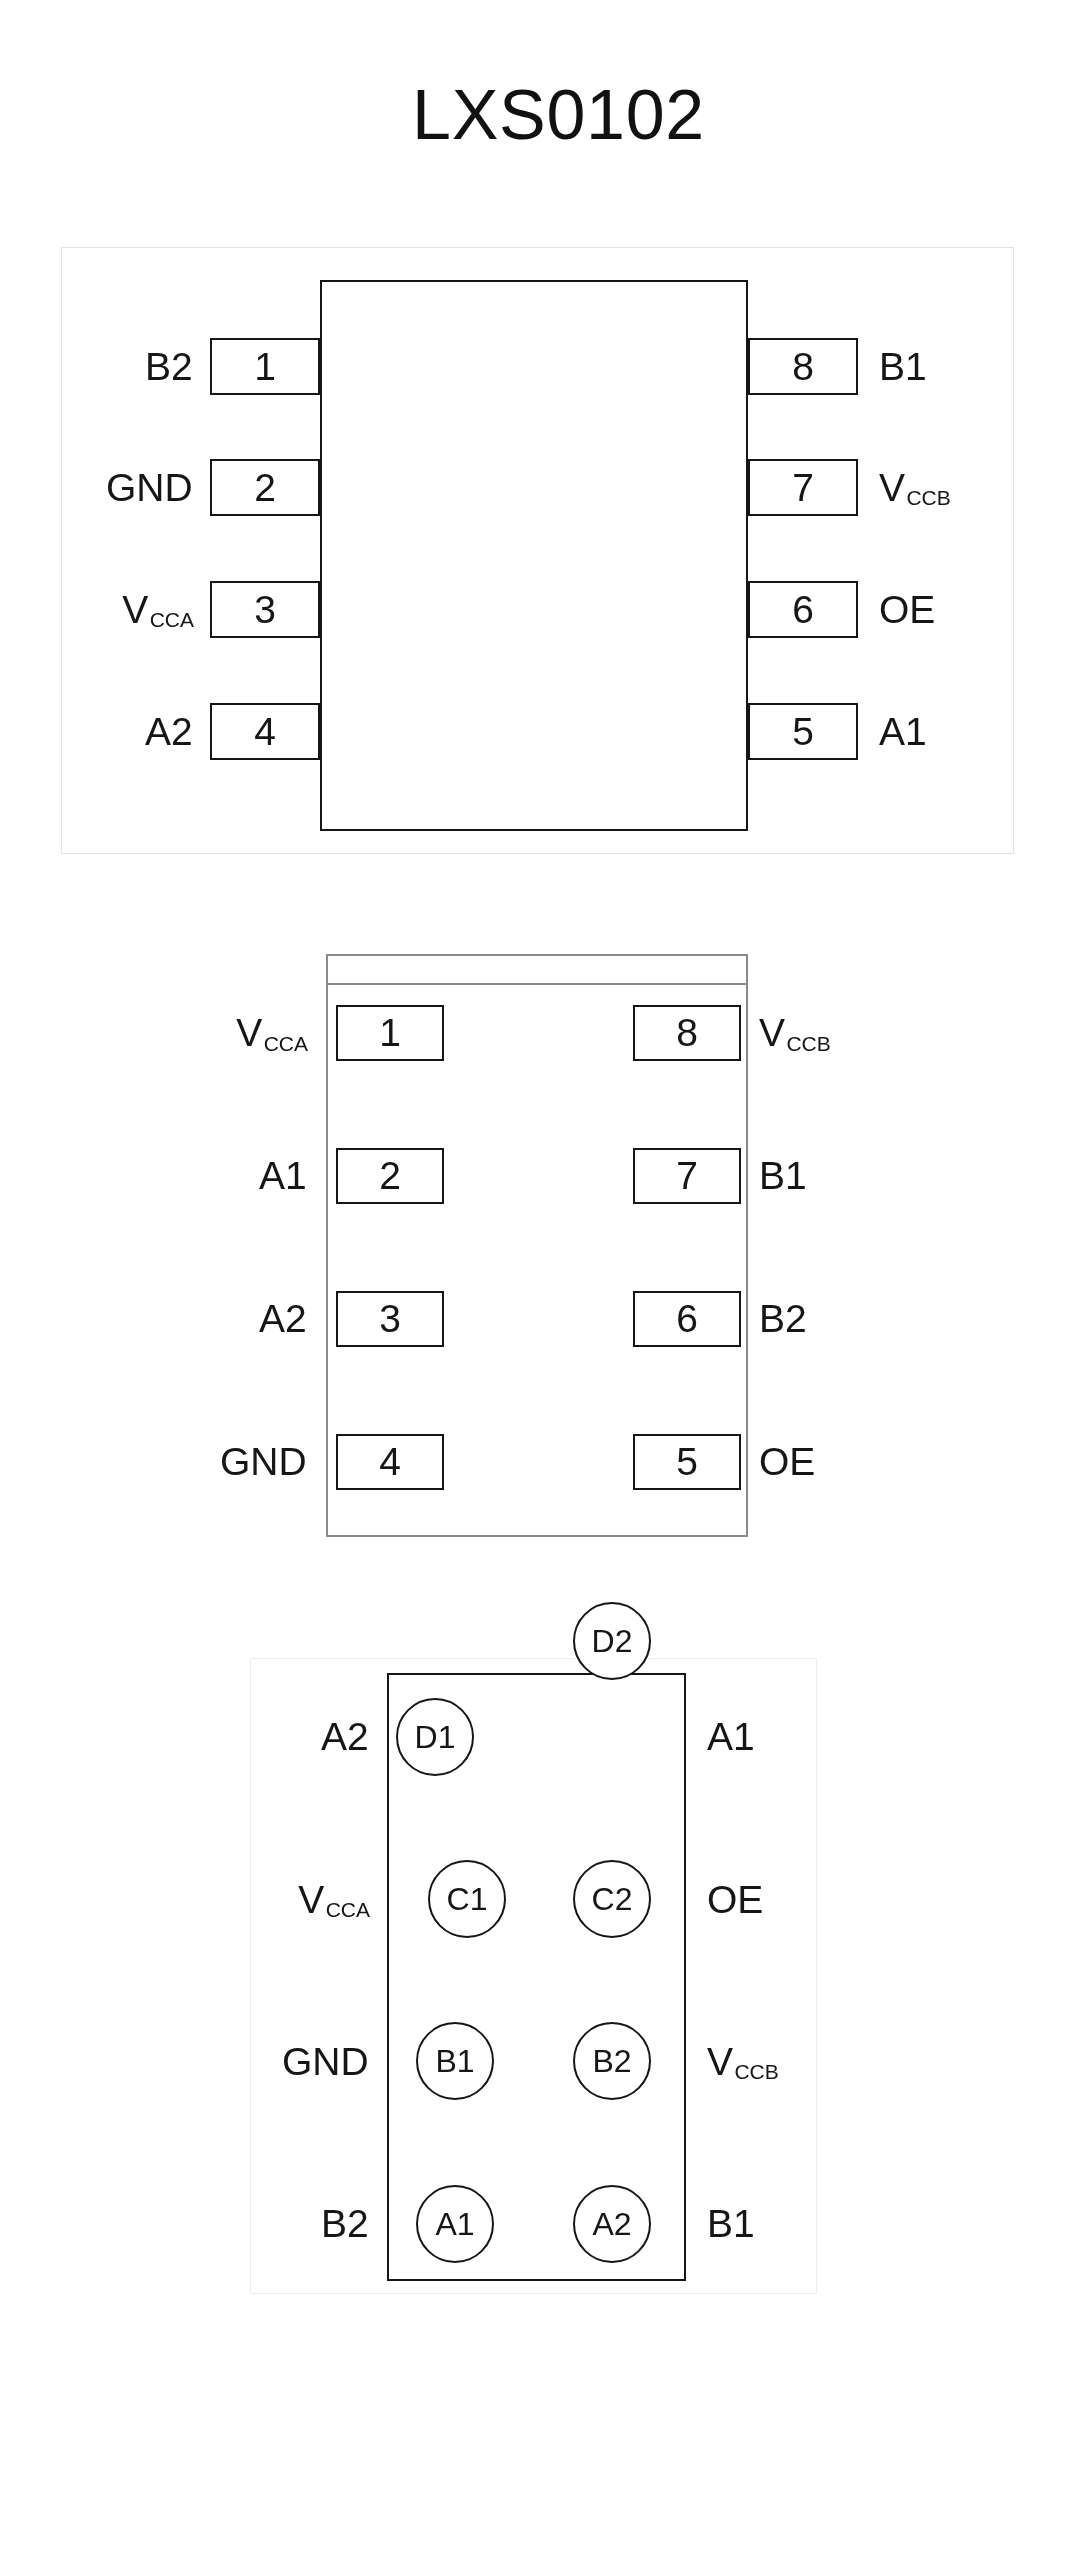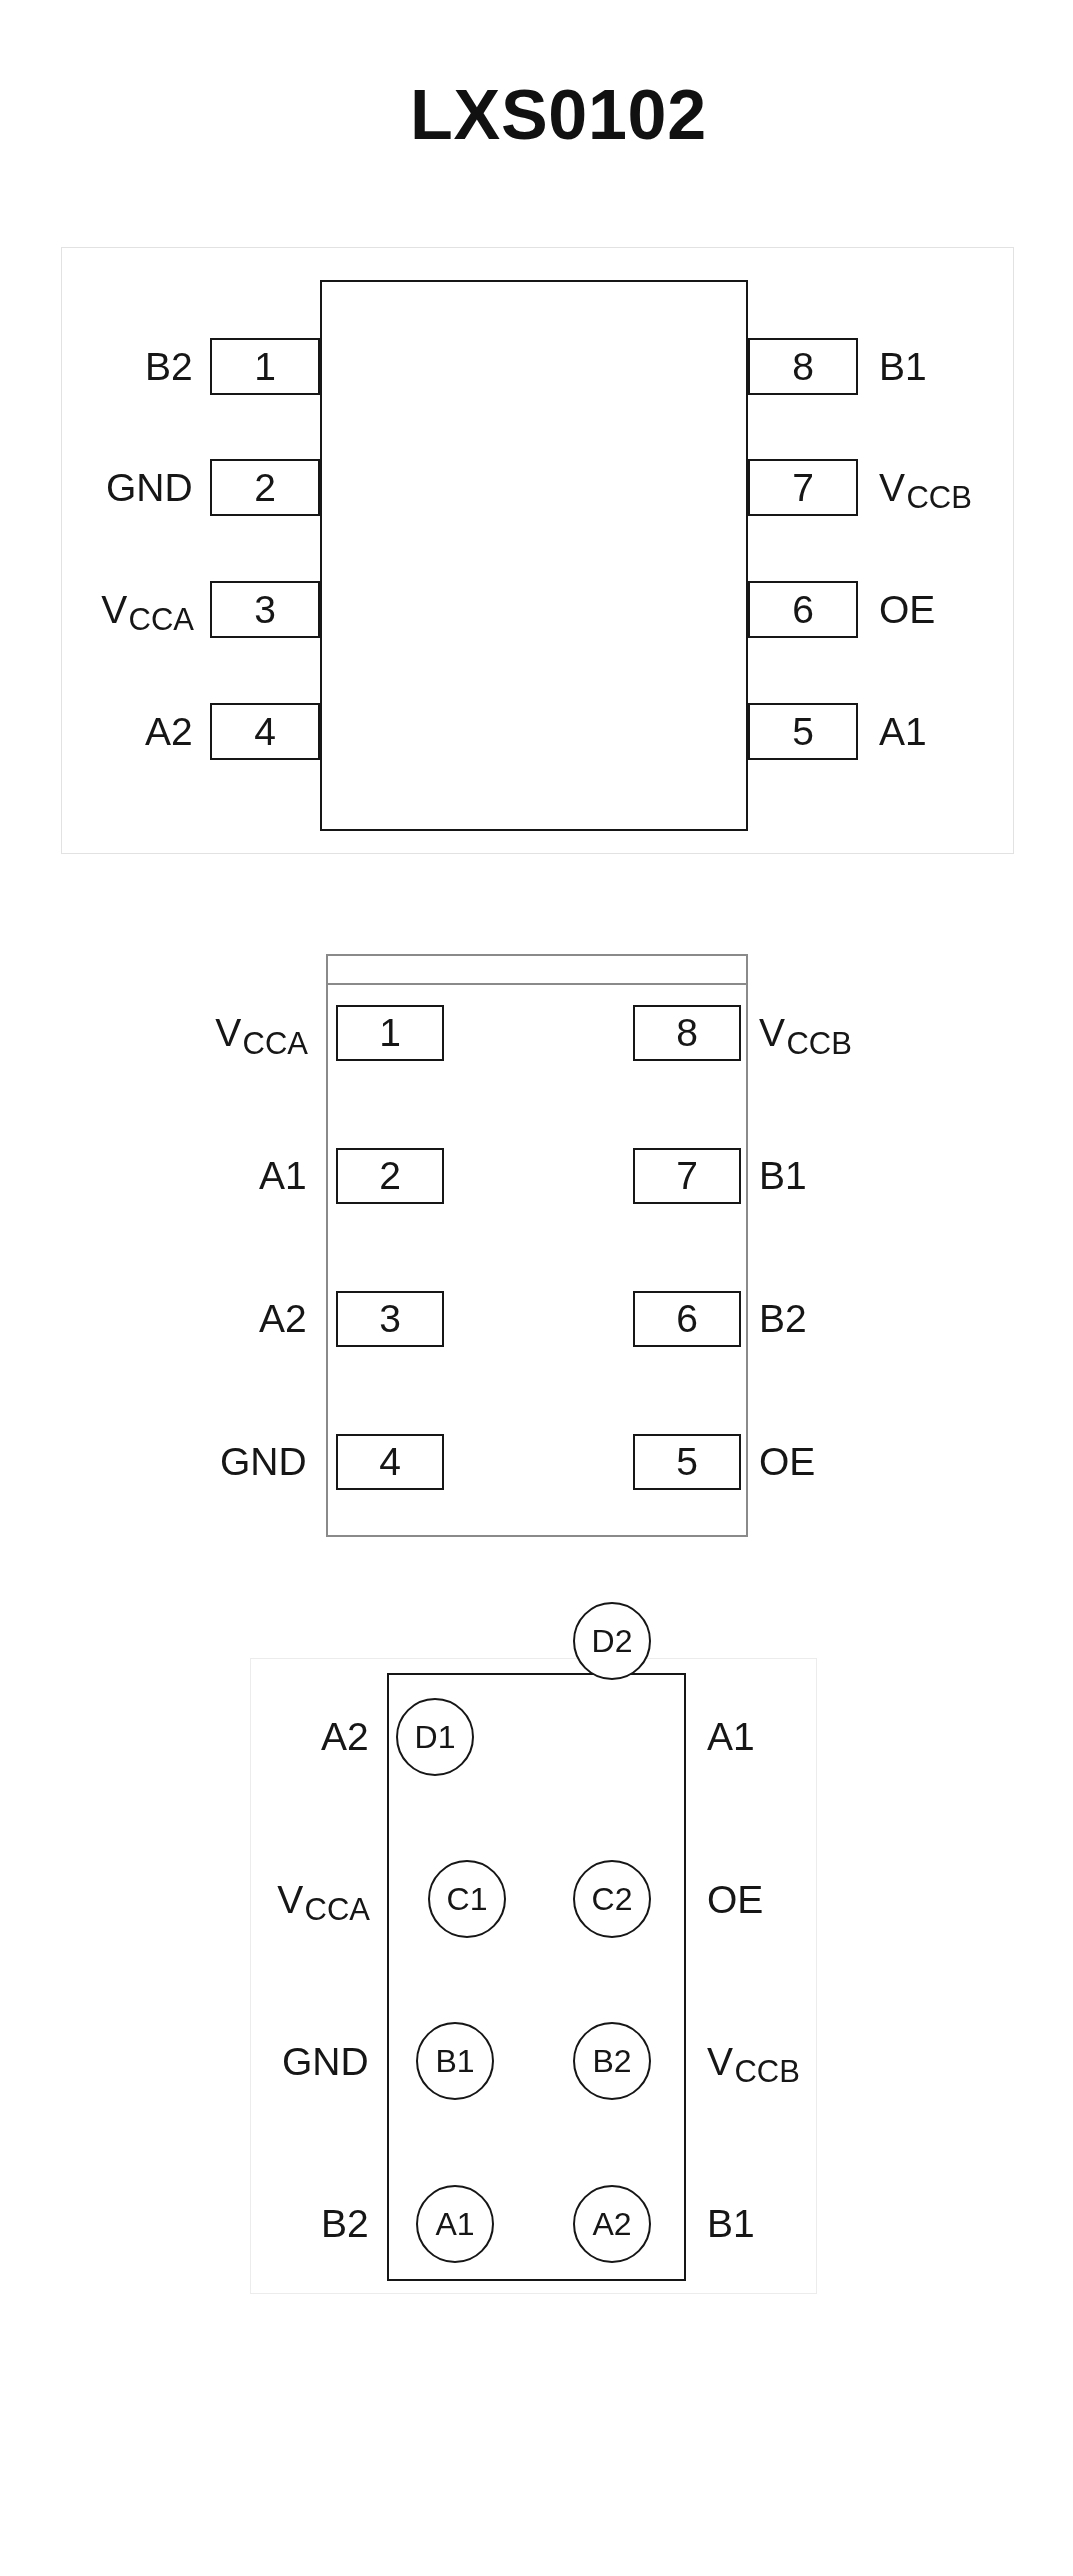--- a/index.html
+++ b/index.html
@@ -12,21 +12,21 @@
     font-family: "Liberation Sans", sans-serif;
     color: #161616;
     overflow: hidden;
   }
   .title {
     position: absolute;
     left: 0; top: 75px;
     width: 100%;
     text-align: center;
     font-size: 70px;
-    font-weight: bold;
+    font-weight: normal;
     letter-spacing: 0.7px;
     color: #111111;
     padding-left: 44px;
   }
   .faint-box { position: absolute; border: 1.4px solid #e2e2e2; background: transparent; }
   .chip-body { position: absolute; border: 2.8px solid #161616; background: #ffffff; }
   .chip-body.gray { border: 2.1px solid #8a8a8a; }
   .inner-line { position: absolute; background: #8a8a8a; height: 2.1px; }
   .pin-box {
     position: absolute;
@@ -35,21 +35,21 @@
     display: flex; align-items: center; justify-content: center;
     font-size: 39px;
   }
   .pin-label {
     position: absolute;
     display: flex; align-items: center; justify-content: flex-start;
     font-size: 39px;
     white-space: nowrap;
   }
   .pin-label.ra { justify-content: flex-end; }
-  .sub { font-size: 31px; position: relative; top: 10.5px; margin-left: 1.4px; }
+  .sub { font-size: 21px; position: relative; top: 10.5px; margin-left: 1.4px; }
   .ball {
     position: absolute;
     width: 78px; height: 78px;
     border: 2.8px solid #161616;
     border-radius: 50%;
     background: #ffffff;
     display: flex; align-items: center; justify-content: center;
     font-size: 32px;
   }
 </style>

